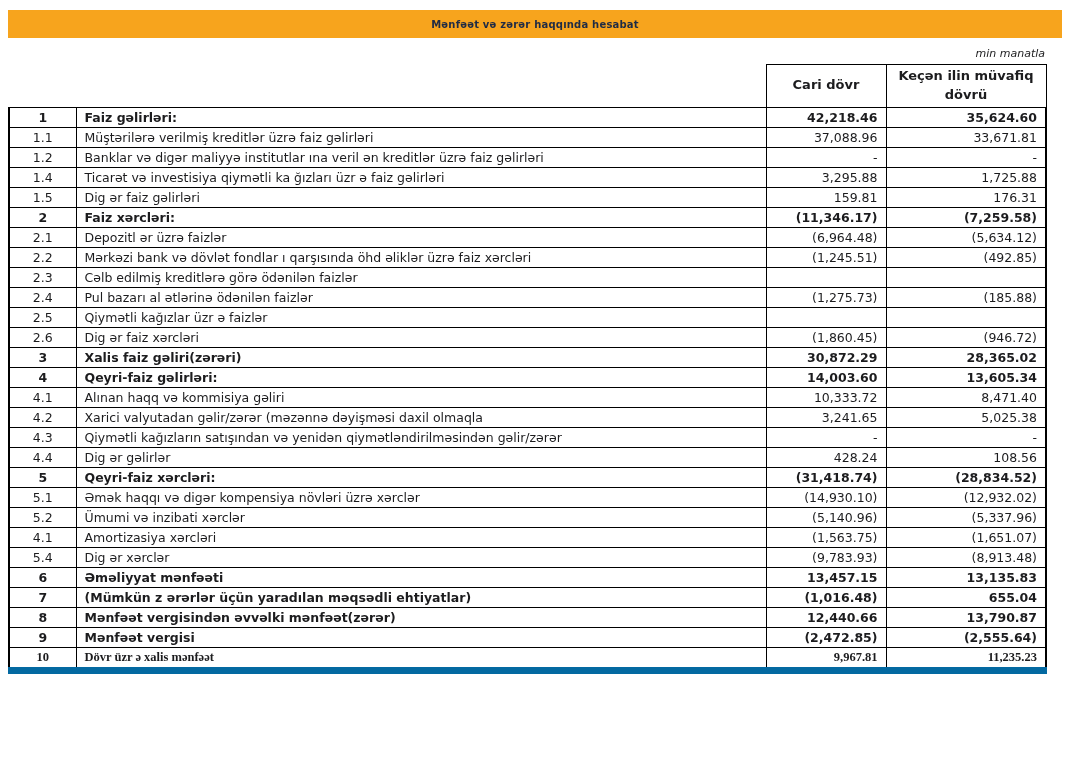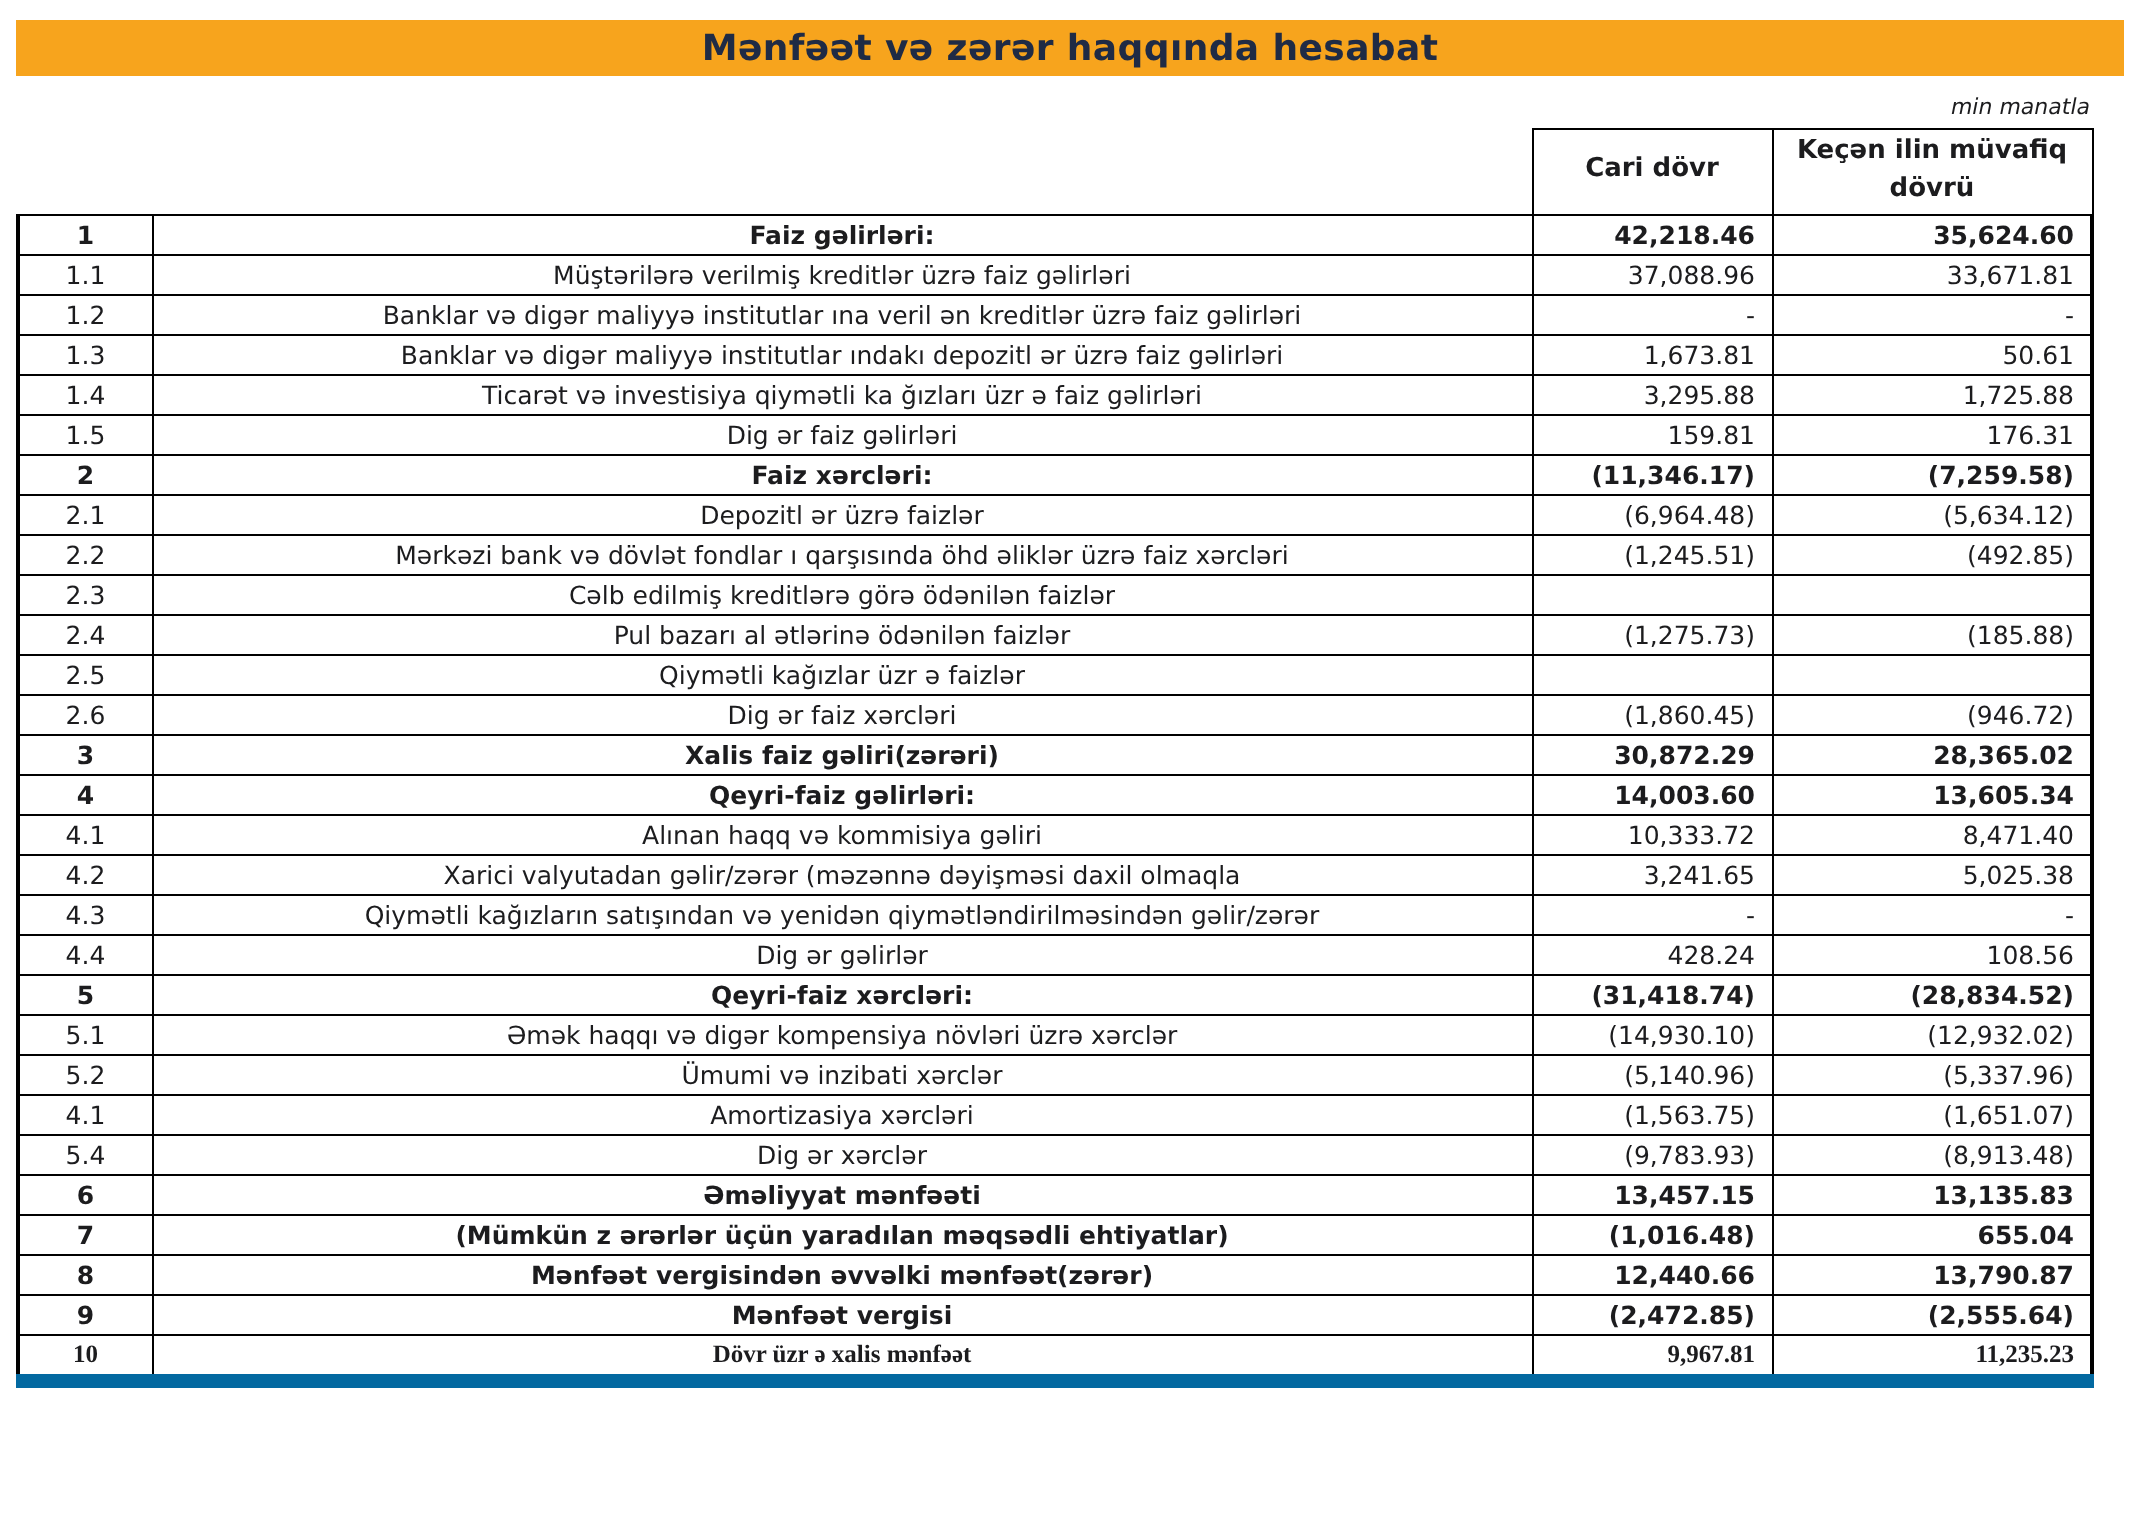--- a/index.html
+++ b/index.html
@@ -13,21 +13,21 @@
   }
   .page { padding: 10px 0 0 8px; }
 
   .banner {
     width: 1054px;
     height: 28px;
     display: flex;
     align-items: center;
     justify-content: center;
     font-weight: 700;
-    font-size: 18px;
+    font-size: 10px;
     letter-spacing: 0.2px;
   }
 
   .unit-note {
     width: 1037px;
     text-align: right;
     font-style: italic;
     font-size: 11px;
     margin-top: 9px;
     margin-bottom: 4px;
@@ -63,21 +63,21 @@
     height: 20px;
     white-space: nowrap;
     overflow: hidden;
     vertical-align: middle;
   }
   tbody td:first-child { border-left: 2px solid #000; }
   tbody td:last-child  { border-right: 2px solid #000; }
   tbody tr:last-child td { border-bottom: 7px solid #0369a1; font-family: Liberation Serif, serif; }
 
   td.num   { text-align: center; padding: 2px 2px; }
-  td.label { text-align: center; }
+  td.label { text-align: left; }
   td.val   { text-align: right; }
   tr.bold td { font-weight: 700; }
 </style>
 </head>
 <body>
 
 <div class="page">
 
   <div class="banner" style="background: rgb(247, 164, 29); color: rgb(31, 43, 69);">
     <span>Mənfəət və zərər haqqında hesabat</span>
@@ -112,26 +112,20 @@
           <td class="val">37,088.96</td>
           <td class="val">33,671.81</td>
         </tr>
         <tr>
           <td class="num">1.2</td>
           <td class="label">Banklar və digər maliyyə institutlar ına veril ən kreditlər üzrə faiz gəlirləri</td>
           <td class="val">-</td>
           <td class="val">-</td>
         </tr>
         <tr>
-          <td class="num">1.3</td>
-          <td class="label">Banklar və digər maliyyə institutlar ındakı depozitl ər üzrə faiz gəlirləri</td>
-          <td class="val">1,673.81</td>
-          <td class="val">50.61</td>
-        </tr>
-        <tr>
           <td class="num">1.4</td>
           <td class="label">Ticarət və investisiya qiymətli ka ğızları üzr ə faiz gəlirləri</td>
           <td class="val">3,295.88</td>
           <td class="val">1,725.88</td>
         </tr>
         <tr>
           <td class="num">1.5</td>
           <td class="label">Dig ər faiz gəlirləri</td>
           <td class="val">159.81</td>
           <td class="val">176.31</td>

